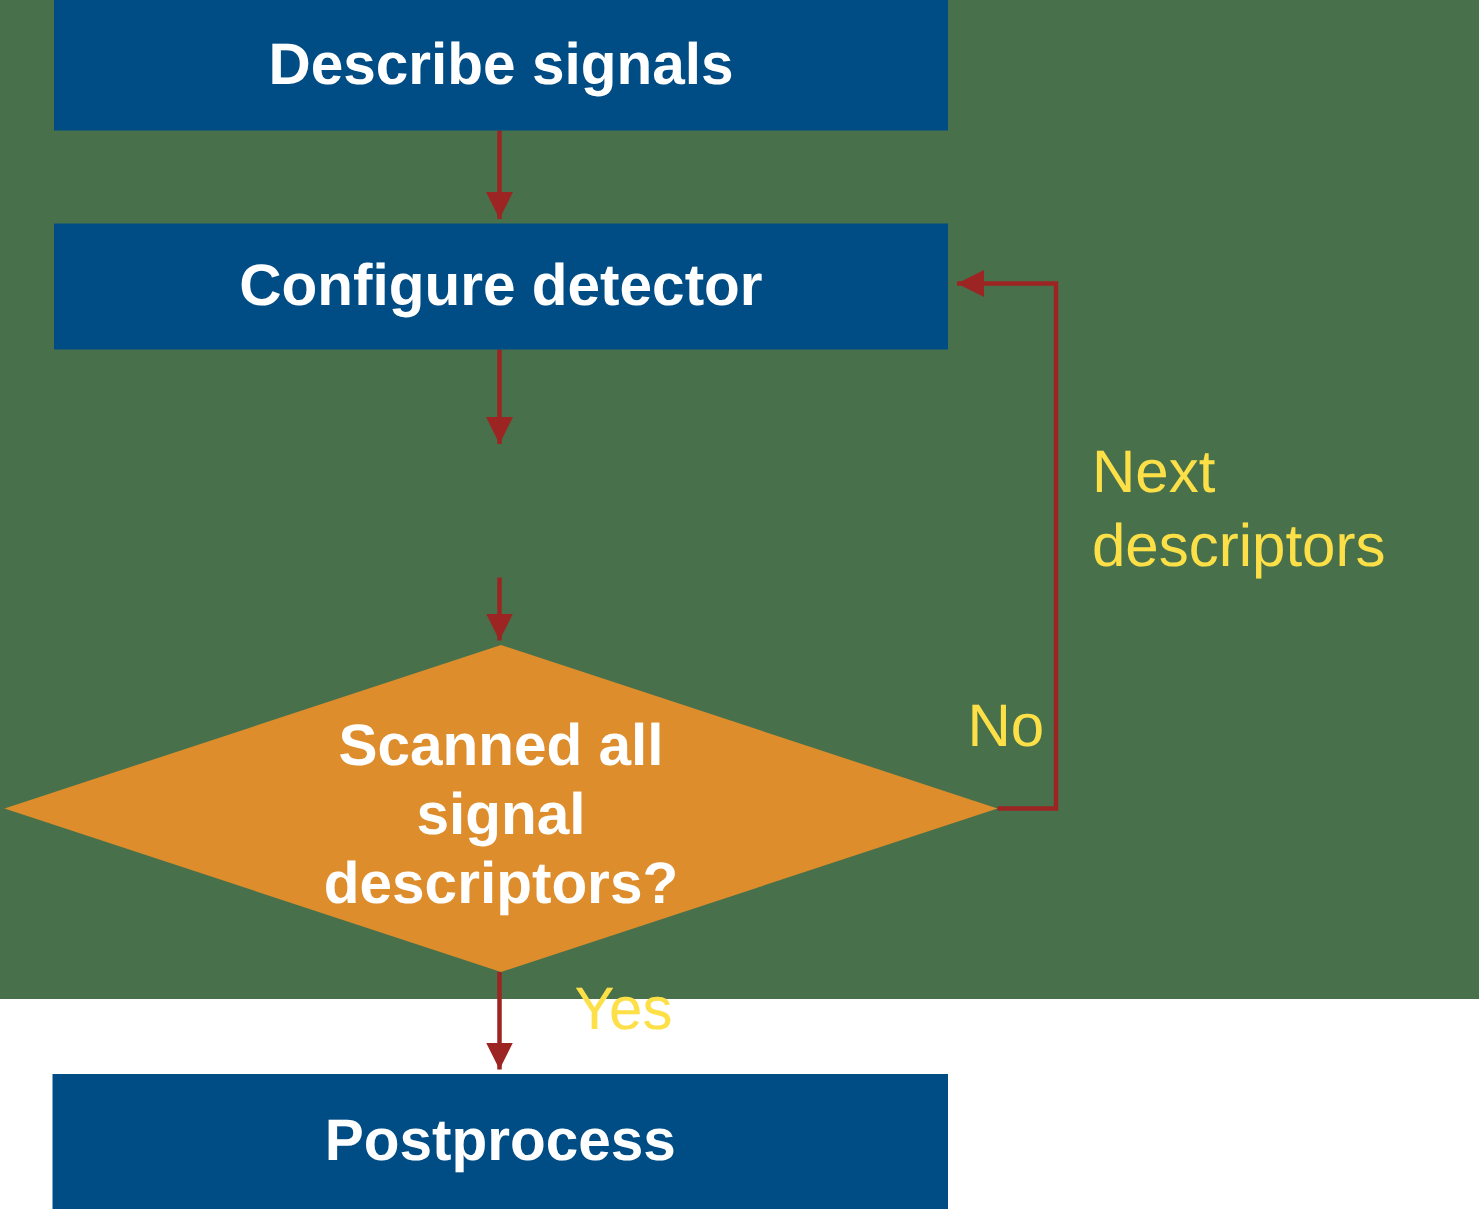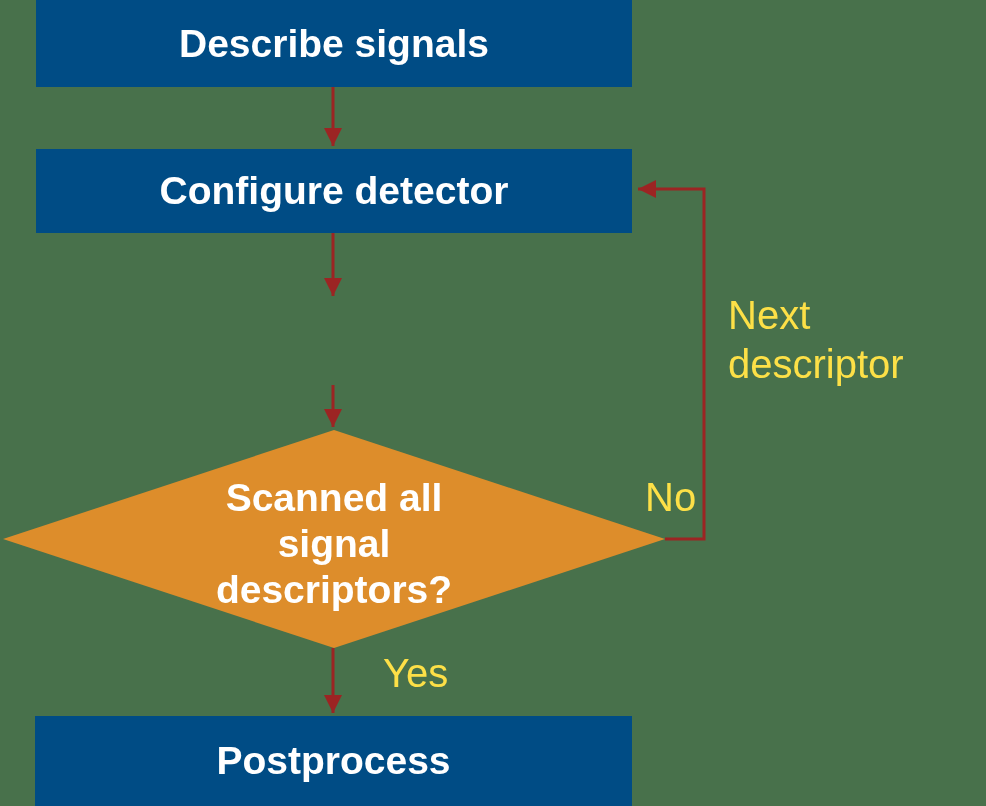--- a/index.html
+++ b/index.html
@@ -6,21 +6,21 @@
     margin: 0;
     padding: 0;
     width: 986px;
     height: 806px;
     overflow: hidden;
     font-family: "Liberation Sans", sans-serif;
   }
   .canvas {
     position: relative;
     width: 986px;
-    height: 806px;
+    height: 666px;
     background: #48714B;
   }
   .layer {
     position: absolute;
     left: 0;
     top: 0;
   }
   .node {
     position: absolute;
     display: flex;
@@ -46,21 +46,21 @@
   }
   .edge-label {
     position: absolute;
     color: #fde047;
     font-size: 40px;
     font-weight: normal;
     line-height: 49px;
     white-space: nowrap;
   }
   .label-yes  { left: 383px; top: 649px; }
-  .label-no   { left: 645px; top: 473px; }
+  .label-no   { left: 645px; top: 460px; }
   .label-next { left: 728px; top: 291px; }
 </style>
 </head>
 <body>
 
 <div class="canvas">
 
   <svg class="layer" width="986" height="806" viewBox="0 0 986 806">
     <defs>
       <marker id="arrowhead" viewBox="0 0 10 10" refX="10" refY="5" markerWidth="6" markerHeight="6" orient="auto-start-reverse">
@@ -99,16 +99,16 @@
     <span>signal</span>
     <span>descriptors?</span>
   </div>
 
   <div class="edge-label label-yes">Yes</div>
 
   <div class="edge-label label-no">No</div>
 
   <div class="edge-label label-next">
     <div>Next</div>
-    <div>descriptor</div>
+    <div>descriptors</div>
   </div>
 
 </div>
 
 </body></html>

